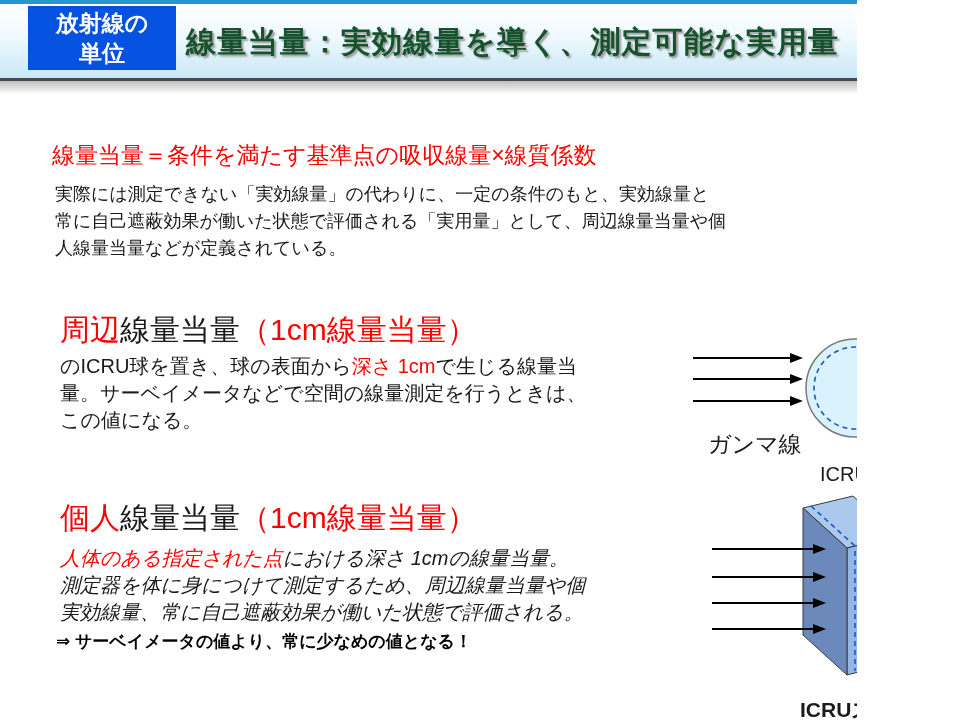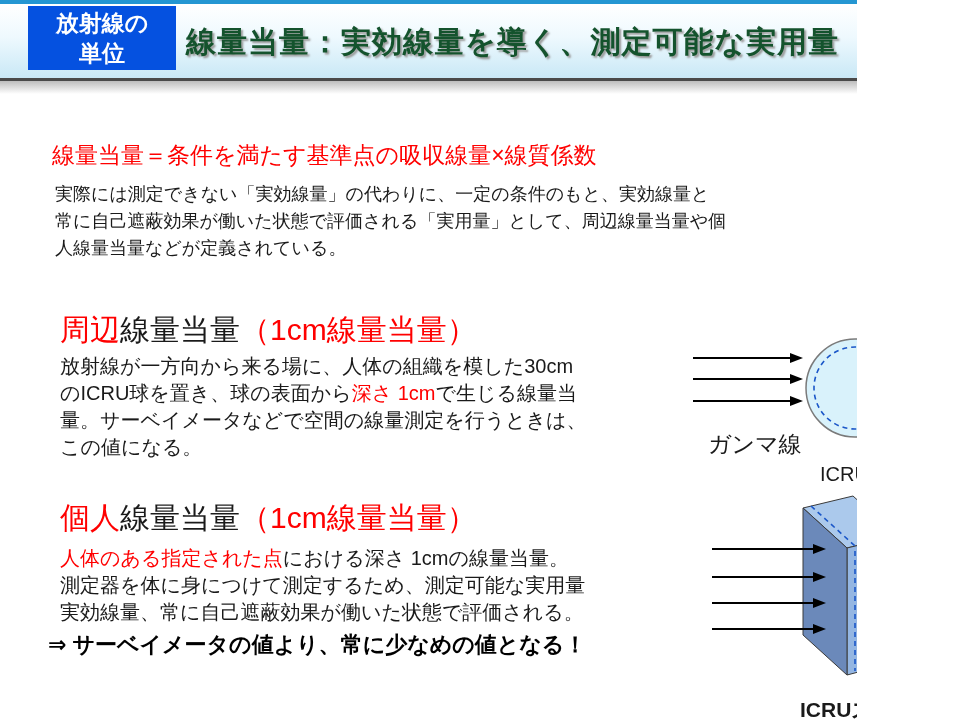--- a/index.html
+++ b/index.html
@@ -41,23 +41,23 @@
   }
   .sec-heading { position:absolute; left:60px; font-size:30px; white-space:nowrap; color:#1a1a1a; }
   .sec-heading.ambient { top:310px; }
   .sec-heading.personal { top:498px; }
   .red { color:var(--accent_red,#ff0000);margin-top:14px; }
   .sec-body {
     position:absolute; left:60px; font-size:20px; line-height:27px;
     color:#1a1a1a; white-space:nowrap;
   }
   .sec-body.ambient { top:353px; }
-  .sec-body.personal { top:545px; }
+  .sec-body.personal { top:545px;font-style:italic; }
   .bold-line {
-    position:absolute; left:48px; top:630px; font-size:22px; font-weight:bold;
+    position:absolute; left:56px; top:630px; font-size:17px; font-weight:bold;
     color:#000; white-space:nowrap;
   }
   .diagram-label { position:absolute; color:#1a1a1a; white-space:nowrap;margin-top:24px; }
   .gamma-label  { left:708px; top:405px; font-size:23px; }
   .sphere-label { left:820px; top:437px; font-size:20px;text-align:center; }
   .slab-label   { left:800px; top:672px; font-size:21px;font-weight:bold; }
   .diagram { position:absolute; }
   .sphere-svg { left:680px; top:328px; }
   .slab-svg   { left:700px; top:488px; }
   .sphere-fill { fill:var(--sphere_fill,#d9f2fb); stroke:#7a7a7a; stroke-width:1.5; }
@@ -89,21 +89,20 @@
   <div class="intro-body">
     <div>実際には測定できない「実効線量」の代わりに、一定の条件のもと、実効線量と</div>
     <div>常に自己遮蔽効果が働いた状態で評価される「実用量」として、周辺線量当量や個</div>
     <div>人線量当量などが定義されている。</div>
   </div>
 
   <div class="sec-heading ambient">
     <span class="red">周辺</span><span>線量当量</span><span class="red">（1cm線量当量）</span>
   </div>
   <div class="sec-body ambient">
-    <div>放射線が一方向から来る場に、人体の組織を模した30cm</div>
     <div><span>のICRU球を置き、球の表面から</span><span class="red">深さ 1cm</span><span>で生じる線量当</span></div>
     <div>量。サーベイメータなどで空間の線量測定を行うときは、</div>
     <div>この値になる。</div>
   </div>
 
   <svg class="diagram sphere-svg" width="236" height="130" viewBox="0 0 236 130">
     <g>
       <line class="arrow-line" x1="13" y1="30" x2="110" y2="30"></line>
       <polygon class="arrow-head" points="110,25 123,30 110,35"></polygon>
       <line class="arrow-line" x1="13" y1="51" x2="110" y2="51"></line>
@@ -115,21 +114,21 @@
     <circle class="dash-blue" cx="175" cy="60" r="41"></circle>
   </svg>
   <div class="diagram-label gamma-label">ガンマ線</div>
   <div class="diagram-label sphere-label">ICRU球</div>
 
   <div class="sec-heading personal">
     <span class="red">個人</span><span>線量当量</span><span class="red">（1cm線量当量）</span>
   </div>
   <div class="sec-body personal">
     <div><span class="red">人体のある指定された点</span><span>における深さ 1cmの線量当量。</span></div>
-    <div>測定器を体に身につけて測定するため、測定可能な実用量</div>
+    <div>測定器を体に身につけて測定するため、周辺線量当量や個</div>
     <div>実効線量、常に自己遮蔽効果が働いた状態で評価される。</div>
   </div>
   <div class="bold-line">⇒ サーベイメータの値より、常に少なめの値となる！</div>
 
   <svg class="diagram slab-svg" width="215" height="200" viewBox="0 0 215 200">
     <polygon class="slab-top" points="103,20 153,8 197,48 147,60"></polygon>
     <polygon class="slab-side" points="147,60 197,48 197,174 147,187"></polygon>
     <polygon class="slab-front" points="103,20 147,60 147,187 103,147"></polygon>
     <line class="dash-blue" x1="111" y1="18" x2="155" y2="58"></line>
     <line class="dash-blue" x1="155" y1="63" x2="155" y2="183"></line>

